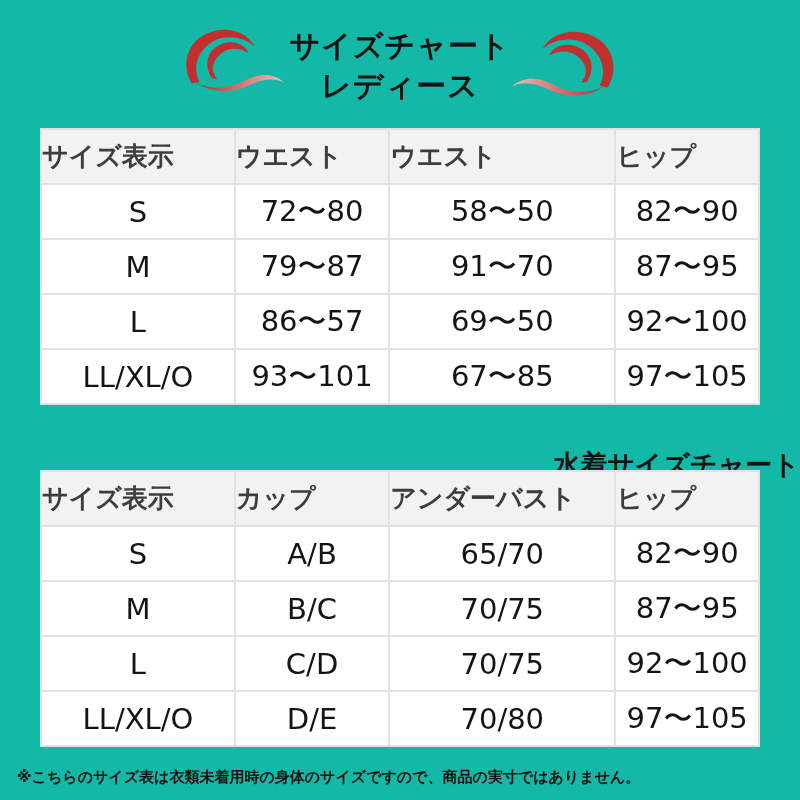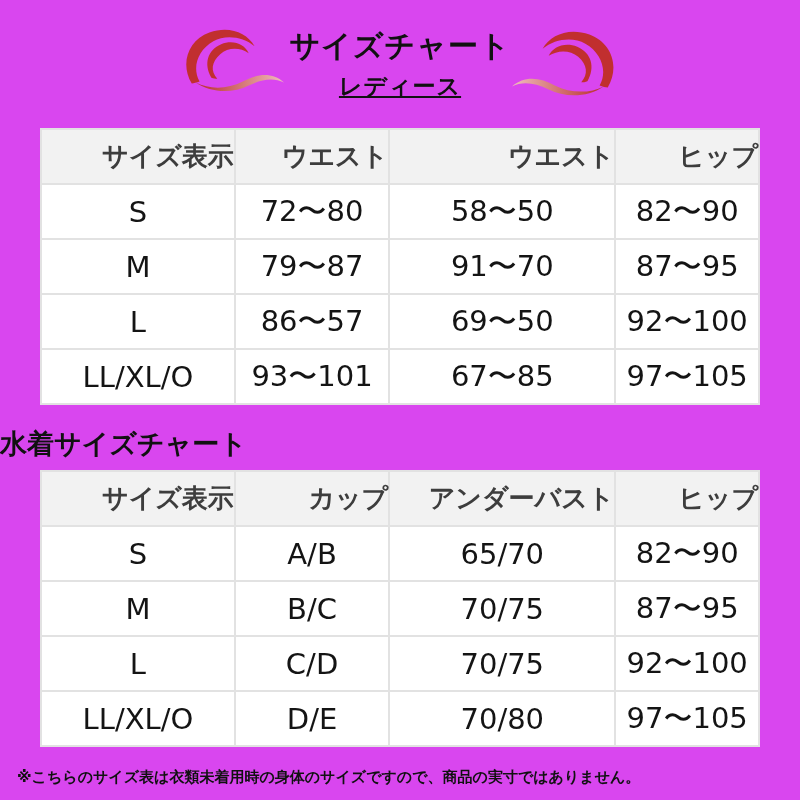--- a/index.html
+++ b/index.html
@@ -1,44 +1,43 @@
 <!DOCTYPE html>
 <html><head>
 <meta charset="utf-8">
 <style>
   * { margin: 0; padding: 0; box-sizing: border-box; }
   html, body { background: #ffffff; }
   .page {
     position: relative;
     width: 800px;
     height: 800px;
-    background: #d946ef;
+    background: #14b8a6;
     font-family: "DejaVu Sans", "Liberation Sans", sans-serif;
     overflow: hidden;
   }
   .title-block {
     position: absolute;
     top: 26px;
     left: 0;
     width: 100%;
     text-align: center;
     color: #111111;
   }
   .title-line1 {
     font-size: 30px;
     font-weight: 700;
     line-height: 40px;
     letter-spacing: 1px;
   }
   .title-line2 {
-    font-size: 23px;
+    font-size: 30px;
     font-weight: 700;
     line-height: 40px;
     letter-spacing: 1px;
-    text-decoration: underline;
   }
   .ornament { position: absolute; }
   .ornament-left  { left: 178px; top: 26px; width: 108px; height: 70px; }
   .ornament-right { left: 510px; top: 28px; width: 112px; height: 72px; transform: scaleX(-1); }
 
   table.size-table {
     position: absolute;
     left: 40px;
     width: 720px;
     border-collapse: collapse;
@@ -46,40 +45,40 @@
     background: #ffffff;
   }
   .table-ladies { top: 128px; }
   .table-swim   { top: 470px; }
   table.size-table th {
     background: #f2f2f2;
     color: #3d3d3d;
     font-size: 26px;
     font-weight: 700;
     height: 55px;
-    text-align: right;
+    text-align: left;
     vertical-align: middle;
     border: 2px solid #e2e2e2;
   }
   table.size-table td {
     color: #141414;
     font-size: 29px;
     font-weight: 400;
     height: 55px;
     text-align: center;
     vertical-align: middle;
     border: 2px solid #e2e2e2;
     background: #ffffff;
   }
   .swim-title {
     position: absolute;
-    top: 426px;
+    top: 447px;
     left: 0;
     width: 100%;
-    text-align: left;
+    text-align: right;
     font-size: 27px;
     font-weight: 700;
     color: #111111;
   }
   .footnote {
     position: absolute;
     top: 768px;
     left: 17px;
     width: 780px;
     font-size: 15px;

